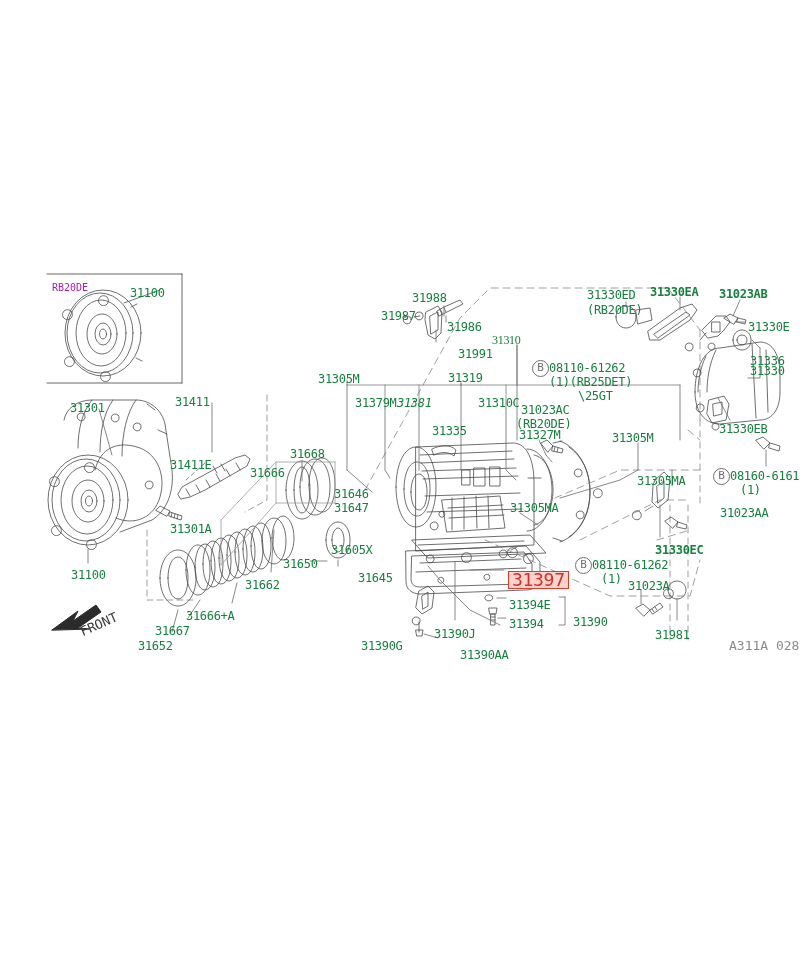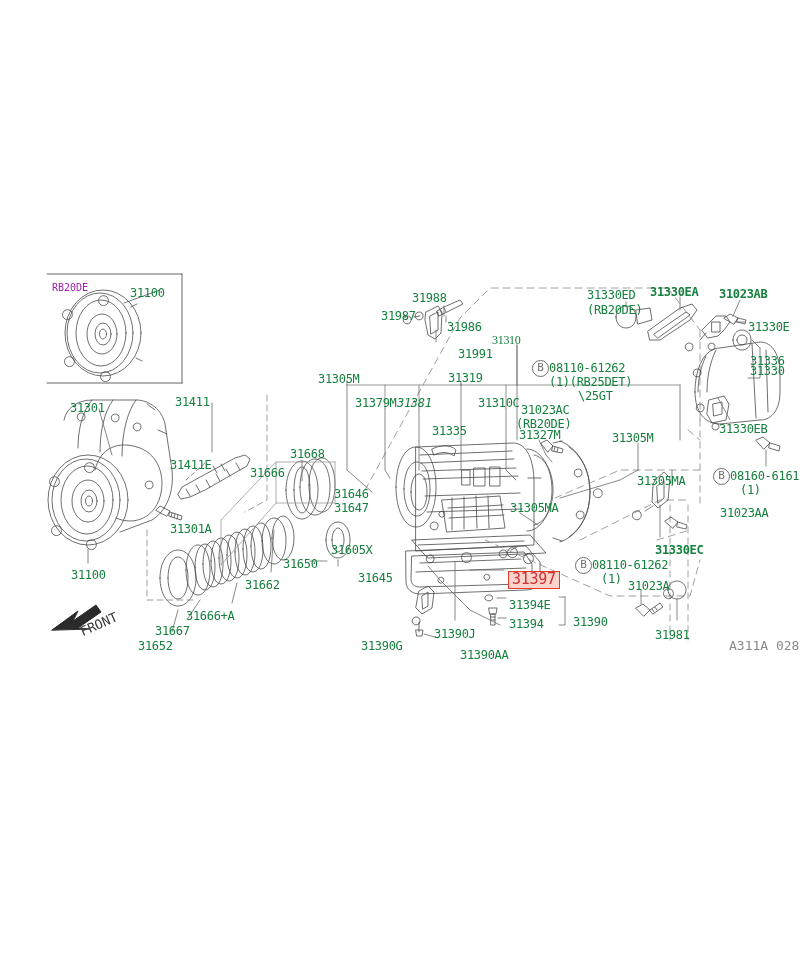--- a/index.html
+++ b/index.html
@@ -33,21 +33,21 @@
     white-space: pre;
     line-height: 14px;
   }
   .lbl.multi { line-height: 14.5px; }
   .hl {
     position: absolute;
     color: #d03030;
     background: #fbd3cb;
     border: 1.3px solid #e03a28;
     font-family: "DejaVu Sans Mono", monospace;
-    font-size: 15px;
+    font-size: 18px;
     letter-spacing: -0.3px;
     padding: 0px 3px 1px 3px;
     line-height: 15px;
     white-space: pre;
   }
   .refcode {
     position: absolute;
     color: #8a8a8a;
     font-family: "DejaVu Sans Mono", monospace;
     font-size: 13px;

